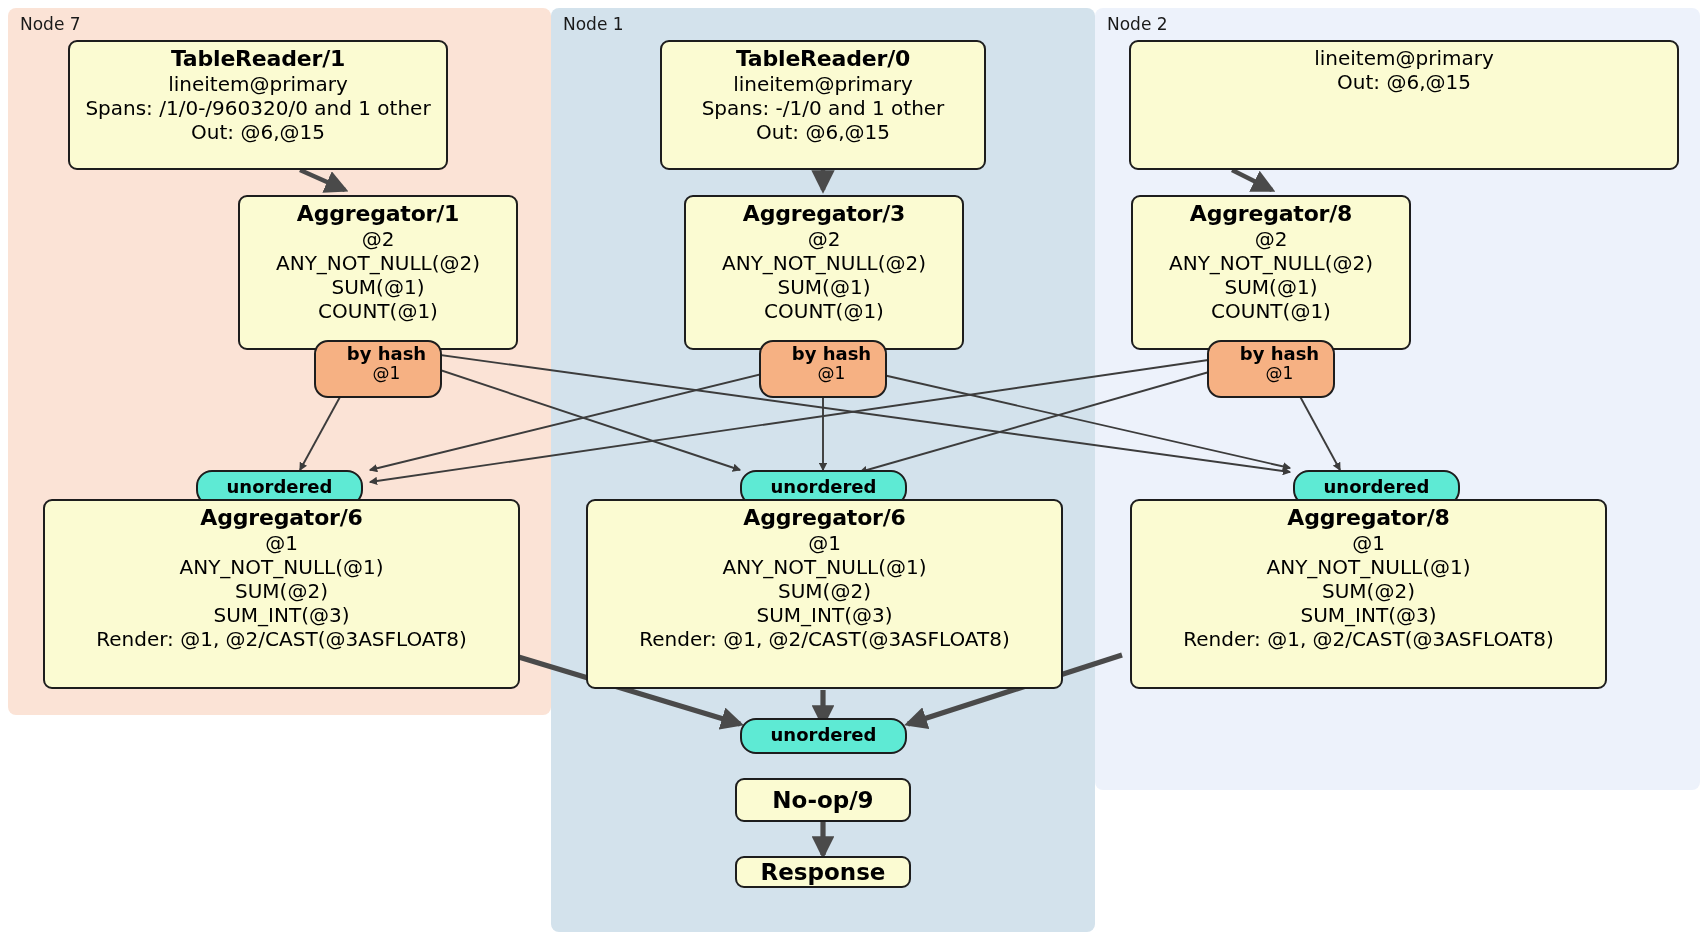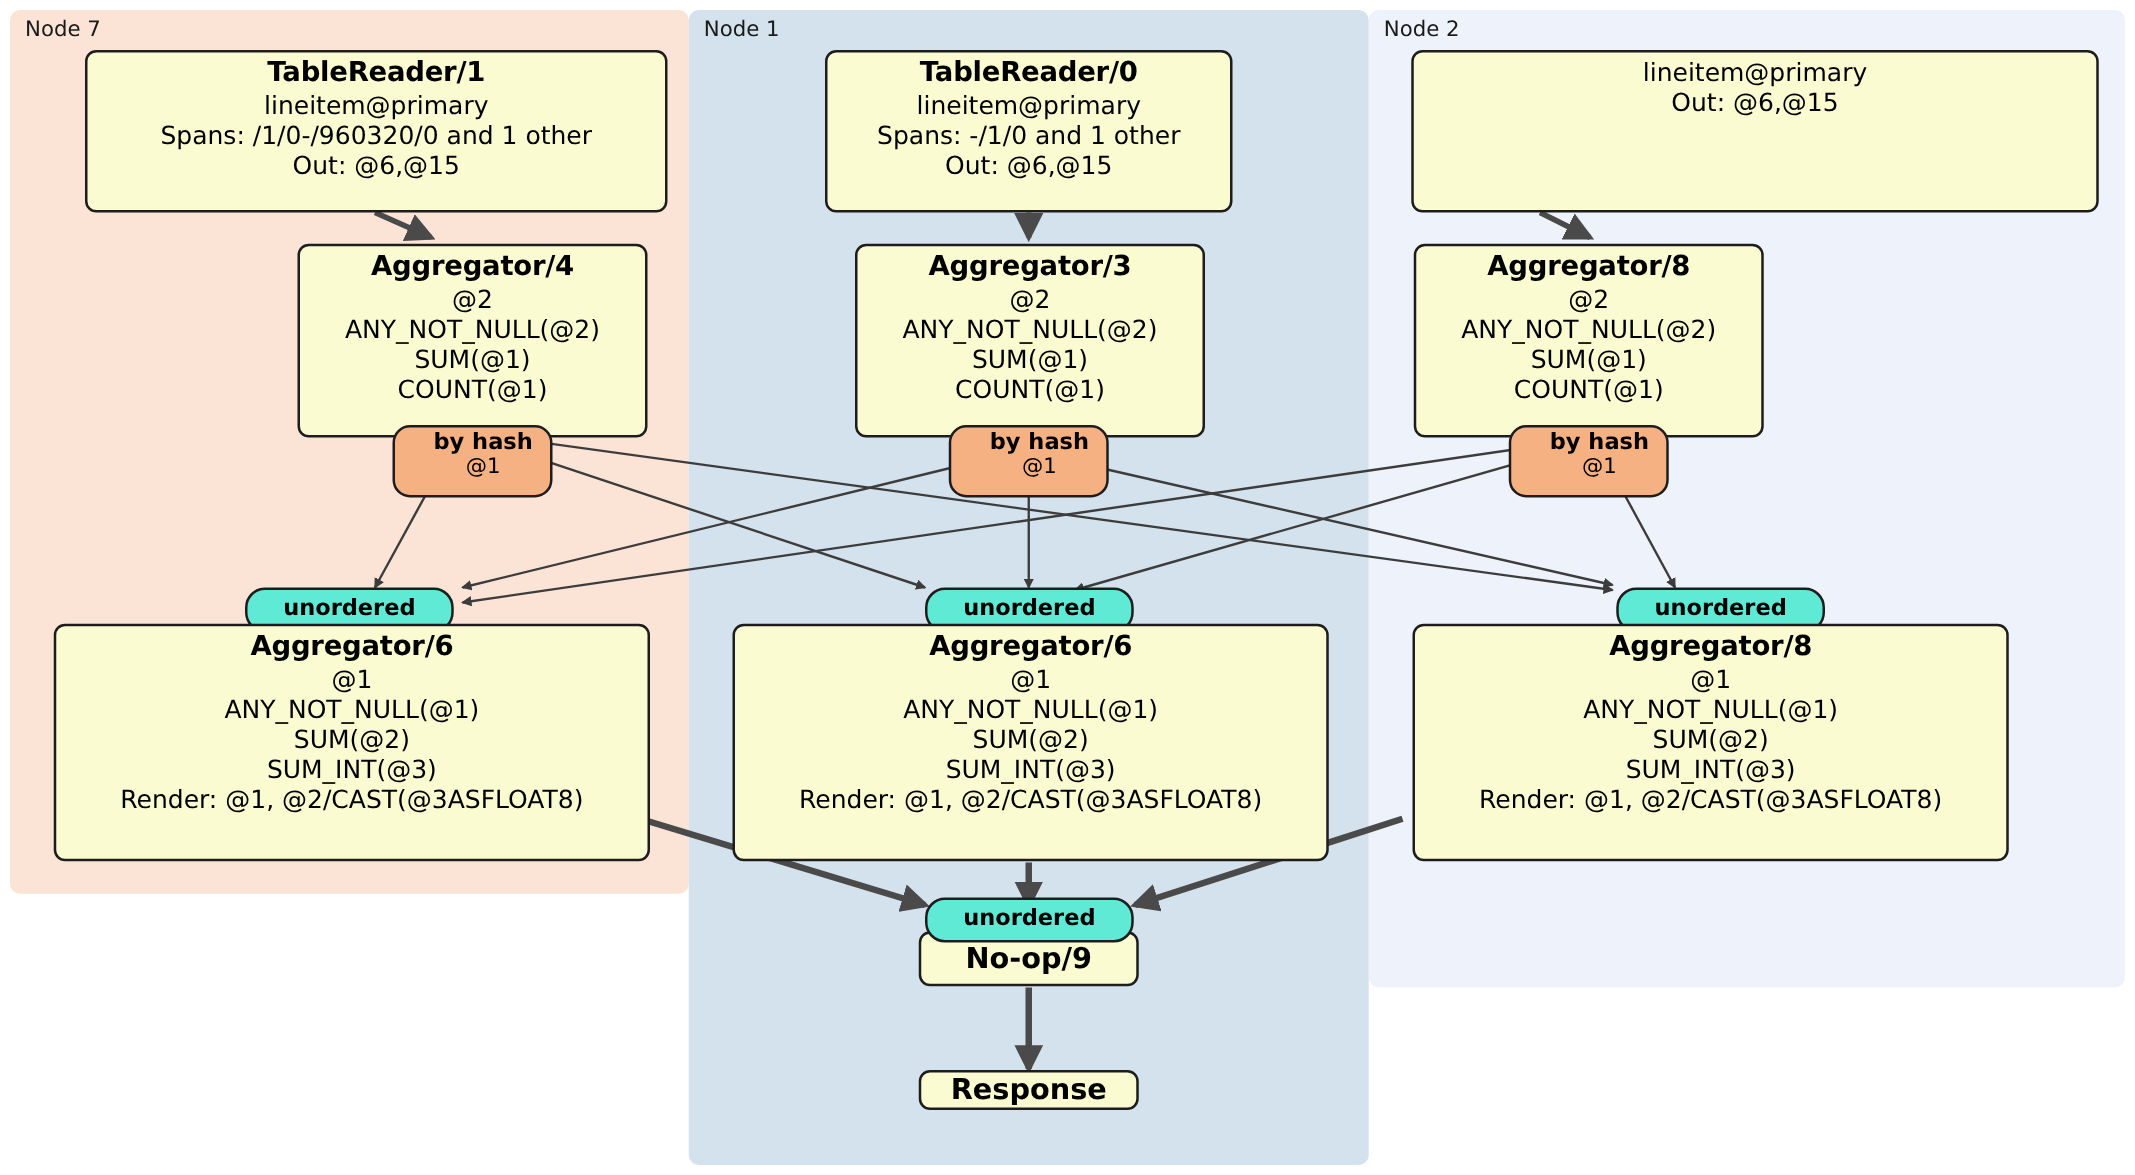--- a/index.html
+++ b/index.html
@@ -149,41 +149,41 @@
 
     <path d="M 512 655 L 740 724" stroke="#4a4a4a" stroke-width="5.2" fill="none" marker-end="url(#ah-thick)"></path>
 
     <path d="M 823 690 L 823 724" stroke="#4a4a4a" stroke-width="5.2" fill="none" marker-end="url(#ah-thick)"></path>
 
     <path d="M 1122 655 L 908 724" stroke="#4a4a4a" stroke-width="5.2" fill="none" marker-end="url(#ah-thick)"></path>
 
     <path d="M 823 790 L 823 855" stroke="#4a4a4a" stroke-width="5.2" fill="none" marker-end="url(#ah-thick)"></path>
   </svg>
 
-  <div class="node-box" style="left:68px; top:40px; width:466px; height:130px;">
+  <div class="node-box" style="left:68px; top:40px; width:380px; height:130px;">
     <div class="node-title">TableReader/1</div>
     <div class="node-line">lineitem@primary</div>
     <div class="node-line">Spans: /1/0-/960320/0 and 1 other</div>
     <div class="node-line">Out: @6,@15</div>
   </div>
 
   <div class="node-box" style="left:660px; top:40px; width:326px; height:130px;">
     <div class="node-title">TableReader/0</div>
     <div class="node-line">lineitem@primary</div>
     <div class="node-line">Spans: -/1/0 and 1 other</div>
     <div class="node-line">Out: @6,@15</div>
   </div>
 
   <div class="node-box" style="left:1129px; top:40px; width:550px; height:130px;">
     <div class="node-line">lineitem@primary</div>
     <div class="node-line">Out: @6,@15</div>
   </div>
 
   <div class="node-box" style="left:238px; top:195px; width:280px; height:155px;">
-    <div class="node-title">Aggregator/4</div>
+    <div class="node-title">Aggregator/1</div>
     <div class="node-line">@2</div>
     <div class="node-line">ANY_NOT_NULL(@2)</div>
     <div class="node-line">SUM(@1)</div>
     <div class="node-line">COUNT(@1)</div>
   </div>
 
   <div class="node-box" style="left:684px; top:195px; width:280px; height:155px;">
     <div class="node-title">Aggregator/3</div>
     <div class="node-line">@2</div>
     <div class="node-line">ANY_NOT_NULL(@2)</div>
@@ -250,21 +250,21 @@
     <div class="node-line">ANY_NOT_NULL(@1)</div>
     <div class="node-line">SUM(@2)</div>
     <div class="node-line">SUM_INT(@3)</div>
     <div class="node-line">Render: @1, @2/CAST(@3ASFLOAT8)</div>
   </div>
 
   <div class="pill pill-blue" style="left:740px; top:718px; width:167px; height:36px; display:flex; align-items:center; justify-content:center; z-index:5;">
     <div class="pill-title">unordered</div>
   </div>
 
-  <div class="simple-box" style="left:735px; top:745px; width:176px; height:44px;">
+  <div class="simple-box" style="left:735px; top:778px; width:176px; height:44px;">
     <span>No-op/9</span>
   </div>
 
   <div class="simple-box" style="left:735px; top:856px; width:176px; height:32px;">
     <span>Response</span>
   </div>
 
 </div>
 
 </body></html>

